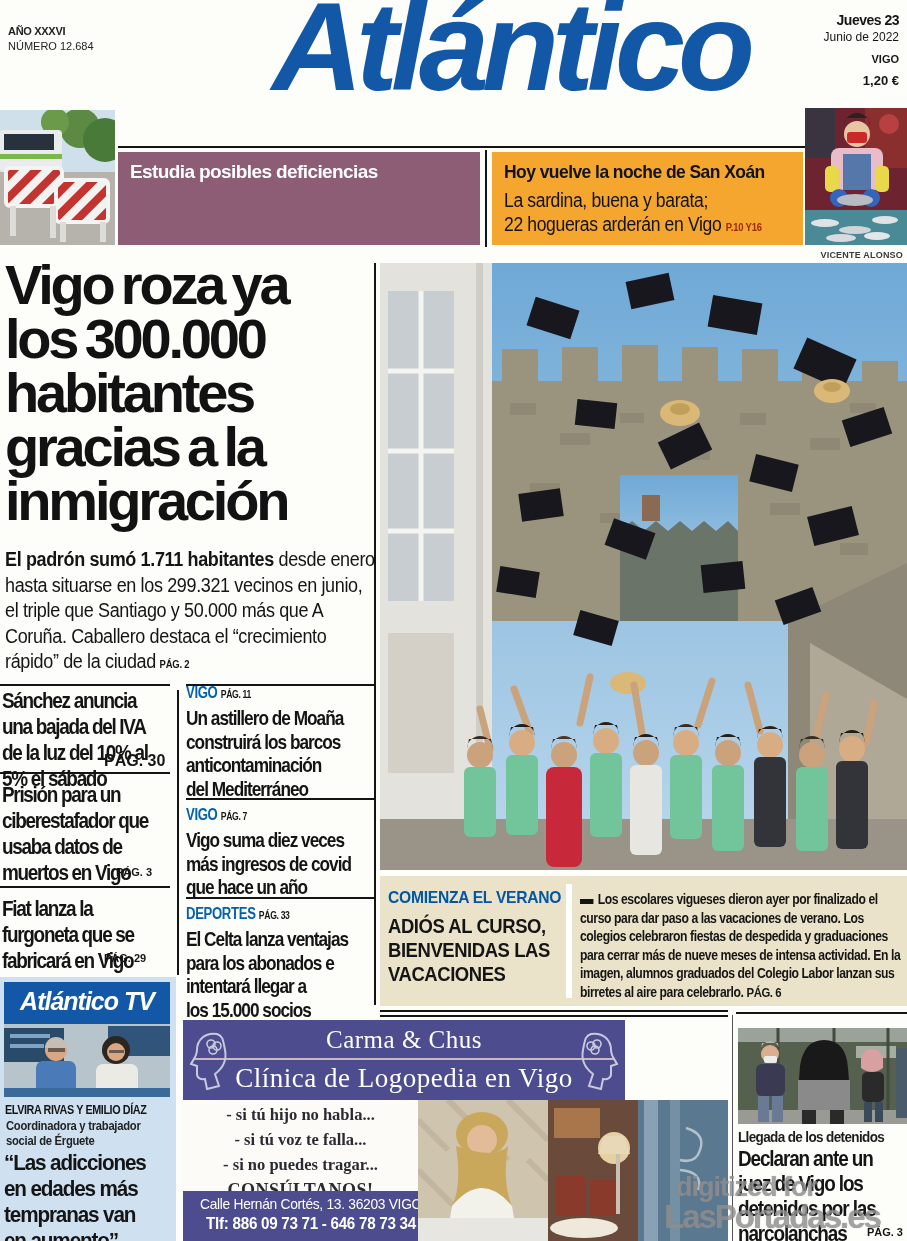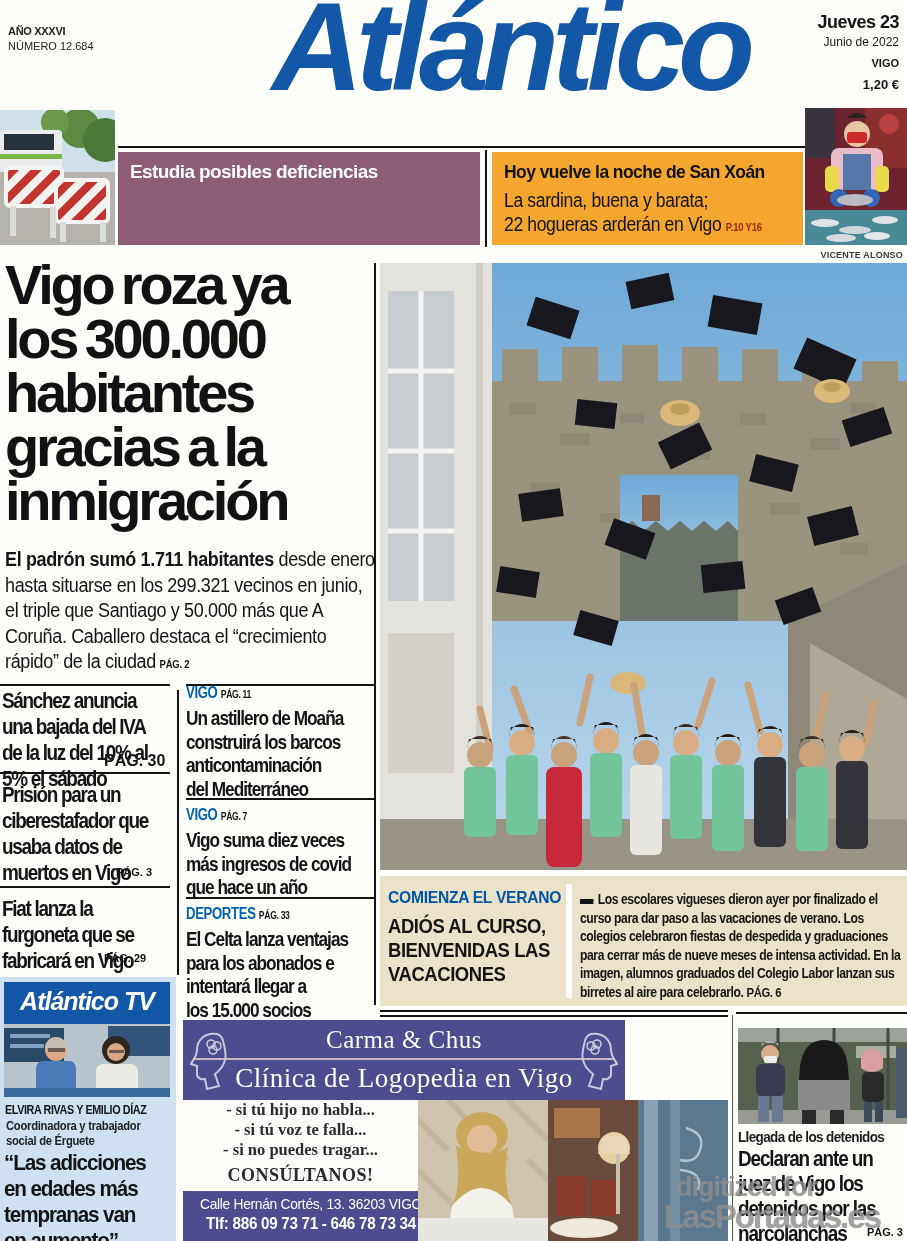--- a/index.html
+++ b/index.html
@@ -8,21 +8,21 @@
   .abs{position:absolute;}
   .prel{white-space:pre-line;}
   .cx{transform-origin:0 0;}
   .rule{background:#141414;}
   
   .hdr-meta{left:8px;top:24px;font-size:11px;line-height:15px;color:#222;}
   .hdr-meta .b{font-weight:bold;letter-spacing:-0.3px;}
   .masthead{left:138px;top:-26px;width:744px;text-align:center;font-size:126px;font-weight:bold;
             font-style:italic;letter-spacing:-7px;color:#1358a7;}
   .hdr-right{right:8px;top:12px;text-align:right;line-height:1.15;}
-  .hdr-day{font-size:18px;font-weight:bold;letter-spacing:-0.5px;}
+  .hdr-day{font-size:14px;font-weight:bold;letter-spacing:-0.5px;}
   .hdr-date{font-size:12px;margin-top:3px;}
   .hdr-city{font-size:11px;font-weight:bold;margin-top:8px;}
   .hdr-price{font-size:13px;font-weight:bold;margin-top:8px;}
   .masthead-rule{left:118px;top:146px;width:789px;height:2px;}
   
   .bus-photo{left:0;top:110px;width:115px;height:135px;}
   .fish-photo{left:805px;top:108px;width:102px;height:137px;}
   .purple-box{left:118px;top:152px;width:362px;height:93px;background:#8d5c75;color:#fff;padding:9px 12px;box-sizing:border-box;}
   .orange-box{left:492px;top:152px;width:311px;height:93px;background:#f5a62f;color:#131313;padding:9px 12px;box-sizing:border-box;}
   .t-kicker{font-size:19px;font-weight:bold;letter-spacing:-0.6px;}
@@ -70,21 +70,21 @@
   .tv-quote{left:4px;top:1150px;width:176px;font-size:22px;line-height:26px;font-weight:bold;letter-spacing:-1.2px;transform:scaleX(.94);}
   
   .ad{left:183px;top:1020px;width:545px;height:221px;font-family:"Liberation Serif",serif;}
   .ad-header{position:absolute;left:0;top:0;width:442px;height:80px;background:#4c4c8e;color:#fff;text-align:center;}
   .ad-brand{font-size:25px;padding-top:6px;letter-spacing:0.5px;}
   .ad-line{width:420px;height:2px;background:#cbb7c4;margin:4px auto 3px;}
   .ad-title{font-size:27px;letter-spacing:0.5px;}
   .ad-logo{position:absolute;width:44px;height:66px;top:6px;}
   .ad-body{position:absolute;left:0;top:80px;width:235px;height:91px;background:#fcfbf8;color:#2a2a33;
            text-align:center;font-weight:bold;}
-  .ad-body .l{font-size:16.5px;}
+  .ad-body .l{font-size:16.5px;margin-top:5px;}
   .ad-cta{font-size:18px;margin-top:5px;letter-spacing:0.5px;}
   .ad-contact{position:absolute;left:0;top:171px;width:256px;height:50px;background:#4c4c8e;color:#fff;
               text-align:center;font-family:"Liberation Sans",sans-serif;}
   .ad-address{font-size:14.5px;margin-top:5px;letter-spacing:-0.3px;transform:scaleX(.95);}
   .ad-phone{font-size:16px;font-weight:bold;margin-top:3px;letter-spacing:-0.3px;transform:scaleX(.95);}
   .ad-photos{position:absolute;left:235px;top:80px;width:310px;height:141px;}
   
   .rule-br{left:736px;top:1012px;width:171px;height:2px;}
   .vrule-br{left:732px;top:1015px;width:1px;height:226px;background:#555;}
   .credit-br{right:4px;top:1035px;}

